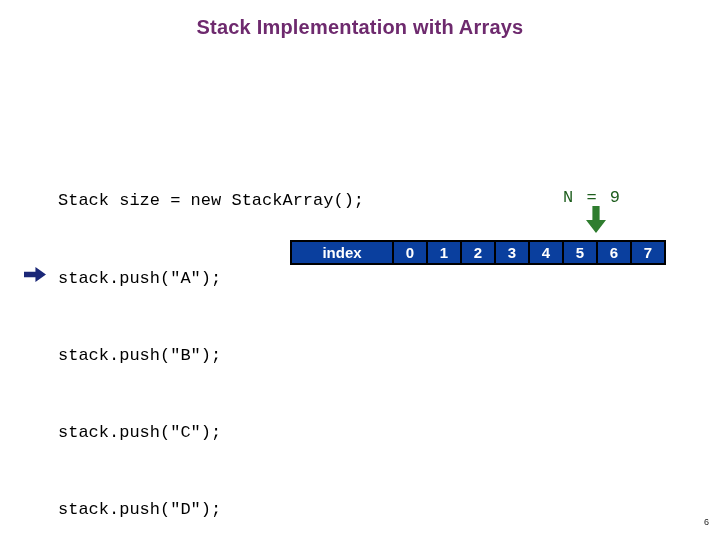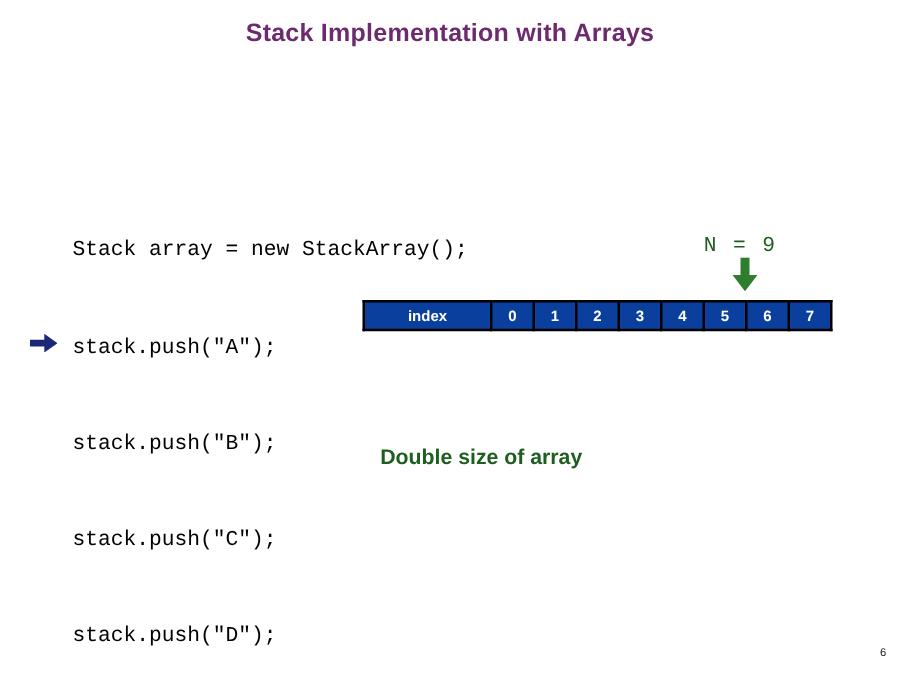--- a/index.html
+++ b/index.html
@@ -48,21 +48,21 @@
   .pointer-arrow{
     position:absolute;left:586px;top:206px;width:20px;height:27px;
     background:var(--pointer-arrow);
     clip-path:polygon(32% 0,68% 0,68% 52%,100% 52%,50% 100%,0 52%,32% 52%);
     filter:drop-shadow(1px 0 0 #000) drop-shadow(-1px 0 0 #000)
            drop-shadow(0 1px 0 #000) drop-shadow(-1px 2px 0 #000);
   }
   table.array-table{
     position:absolute;left:290px;top:240px;
     border-collapse:collapse;
-    font-size:12px;
+    font-size:15px;
   }
   table.array-table td{
     border:2px solid var(--table-border);
     text-align:center;vertical-align:middle;
     height:21px;padding:0;
   }
   td.label-col{width:100px;}
   td.data-col{width:32px;}
   tr.index-row td{
     background:var(--table-header-bg);
@@ -89,21 +89,21 @@
 </head>
 <body>
 
 <div class="slide">
 
   <div class="page-title">Stack Implementation with Arrays</div>
 
   <span class="marker-arrow"></span>
 
   <div class="code-block">
-    <div class="code-line">Stack array = new StackArray();</div>
+    <div class="code-line">Stack size = new StackArray();</div>
     <div class="code-line">stack.push("A");</div>
     <div class="code-line">stack.push("B");</div>
     <div class="code-line">stack.push("C");</div>
     <div class="code-line">stack.push("D");</div>
     
   </div>
 
   <div class="n-label">N = 9</div>
 
   <span class="pointer-arrow"></span>
@@ -117,17 +117,16 @@
       <td class="data-col">2</td>
       <td class="data-col">3</td>
       <td class="data-col">4</td>
       <td class="data-col">5</td>
       <td class="data-col">6</td>
       <td class="data-col">7</td>
     </tr>
   </tbody>
     </table>
 
-  <div class="caption">Double size of array</div>
 
   <div class="page-number">6</div>
 
 </div>
 
 </body></html>

